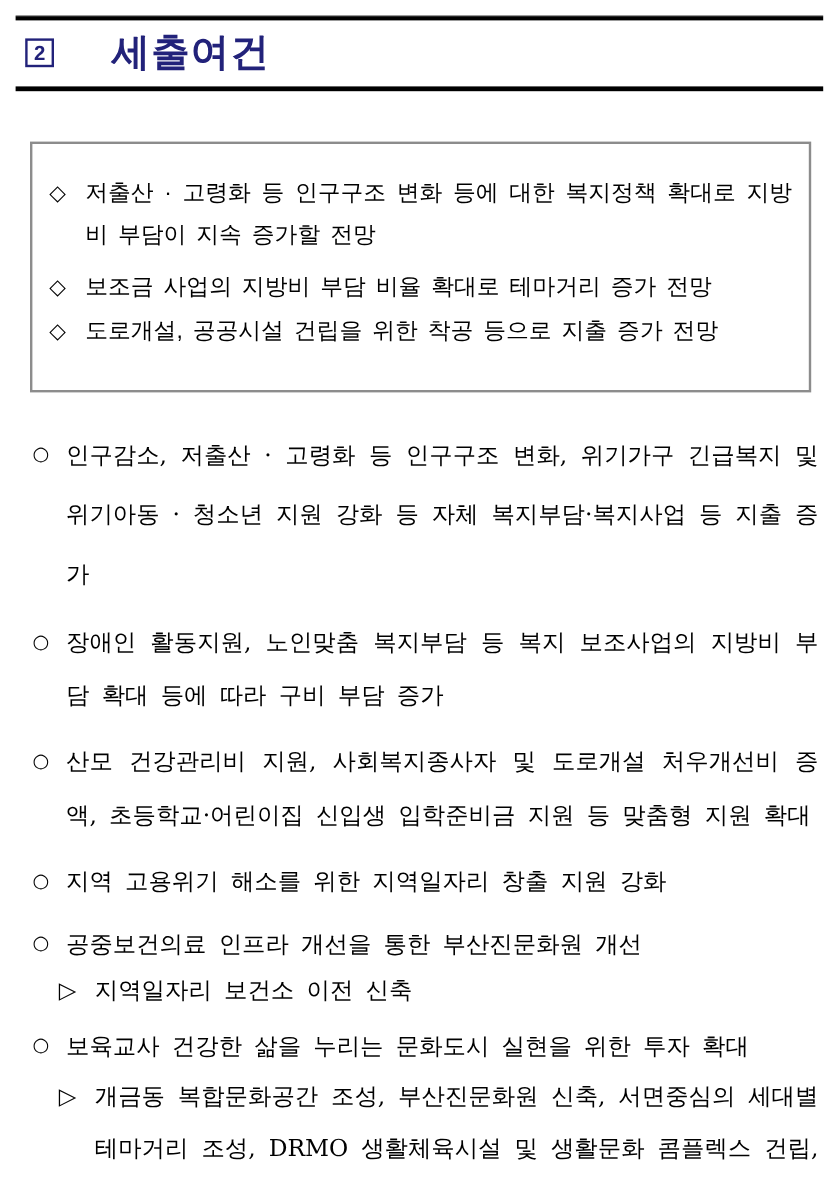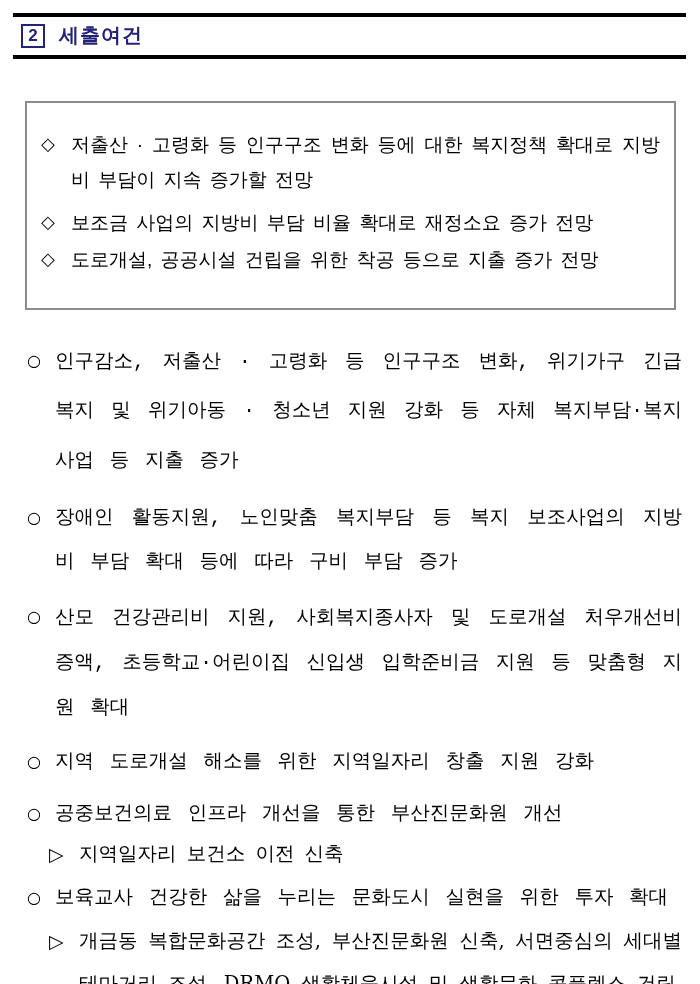--- a/index.html
+++ b/index.html
@@ -38,24 +38,25 @@
     height: 24px;
     border: 2px solid #22227a;
     color: #22227a;
     font-family: "Liberation Sans", sans-serif;
     font-size: 17px;
     font-weight: bold;
     line-height: 1;
   }
   .doc-title {
     font-family: "Liberation Sans", sans-serif;
-    font-size: 20px;
+    font-size: 32px;
     font-weight: bold;
     color: #22227a;
     letter-spacing: 1px;
+    margin-left: 34px;
   }
   
   .callout-box {
     margin: 42px 10px 0 12px;
     border: 2px solid #8c8c8c;
     padding: 24px 14px 30px 14px;
     font-family: "Liberation Sans", sans-serif;
     font-size: 19px;
     line-height: 1.85;
   }
@@ -89,21 +90,20 @@
     flex: 0 0 28px;
     font-size: 16px;
     font-weight: bold;
     padding-top: 3px;
     line-height: inherit;
   }
   .item .itext {
     flex: 1;
     text-align: justify;
     word-spacing: 4px;
-    font-family: Liberation Mono, monospace;
   }
   .sub-item {
     display: flex;
     align-items: flex-start;
     margin-left: 22px;
   }
   .sub-item .tbullet {
     flex: 0 0 30px;
     font-size: 19px;
     padding-top: 1px;
@@ -138,21 +138,21 @@
     <div class="rule-bottom"></div>
   </div>
 
   <div class="callout-box">
     <div class="box-item first">
       <span class="dbullet">◇</span>
       <span class="btext">저출산 · 고령화 등 인구구조 변화 등에 대한 복지정책 확대로 지방비 부담이 지속 증가할 전망</span>
     </div>
     <div class="box-item">
       <span class="dbullet">◇</span>
-      <span class="btext">보조금 사업의 지방비 부담 비율 확대로 재정소요 증가 전망</span>
+      <span class="btext">보조금 사업의 지방비 부담 비율 확대로 테마거리 증가 전망</span>
     </div>
     <div class="box-item">
       <span class="dbullet">◇</span>
       <span class="btext">도로개설, 공공시설 건립을 위한 착공 등으로 지출 증가 전망</span>
     </div>
   </div>
 
   <div class="content">
 
     <div class="item i1">
@@ -165,21 +165,21 @@
       <div class="itext">장애인 활동지원, 노인맞춤 복지부담 등 복지 보조사업의 지방비 부담 확대 등에 따라 구비 부담 증가</div>
     </div>
 
     <div class="item i3">
       <span class="cbullet">○</span>
       <div class="itext">산모 건강관리비 지원, 사회복지종사자 및 도로개설 처우개선비 증액, 초등학교·어린이집 신입생 입학준비금 지원 등 맞춤형 지원 확대</div>
     </div>
 
     <div class="item i4">
       <span class="cbullet">○</span>
-      <div class="itext">지역 도로개설 해소를 위한 지역일자리 창출 지원 강화</div>
+      <div class="itext">지역 고용위기 해소를 위한 지역일자리 창출 지원 강화</div>
     </div>
 
     <div class="item i5">
       <span class="cbullet">○</span>
       <div class="itext">공중보건의료 인프라 개선을 통한 부산진문화원 개선</div>
     </div>
 
     <div class="sub-item s5">
       <span class="tbullet">▷</span>
       <div class="itext">지역일자리 보건소 이전 신축</div>

